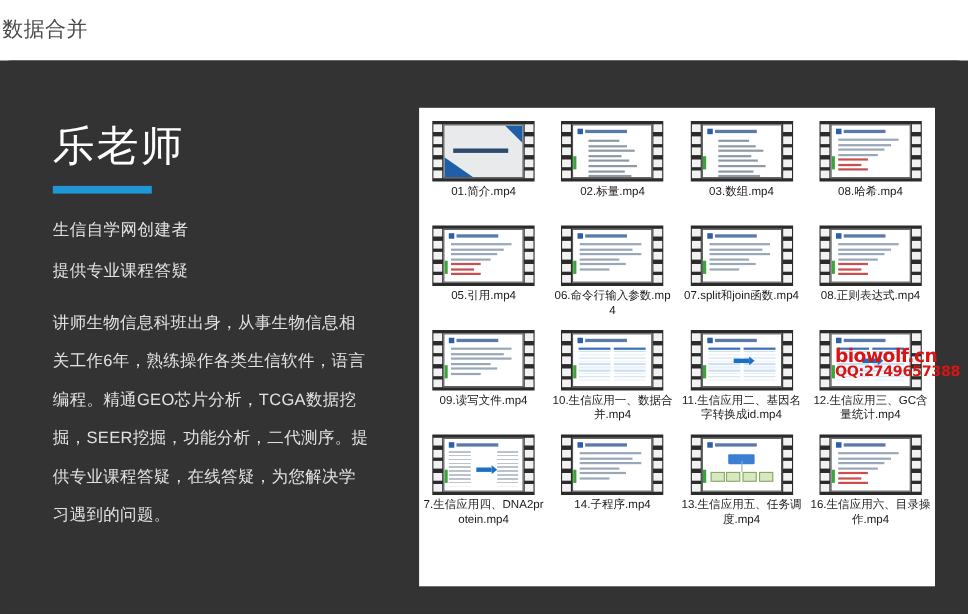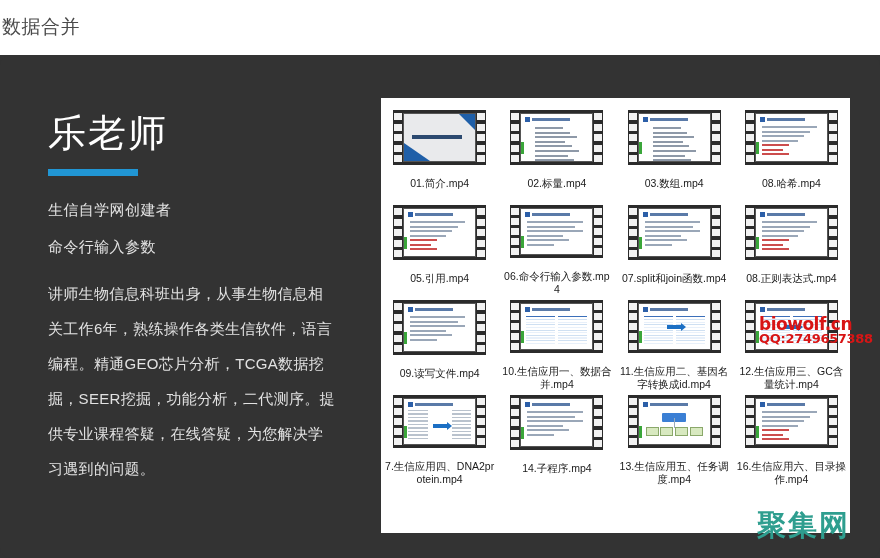--- a/index.html
+++ b/index.html
@@ -157,21 +157,21 @@
     position:absolute;left:7px;right:7px;bottom:8px;
     display:flex;justify-content:space-between;
   }
   .flow-box{width:13px;height:9px;background:#d8e9c0;border:1px solid #8aa86a;box-sizing:border-box;}
   .flow-link{
     position:absolute;left:50%;top:43%;width:1px;height:10px;background:#9ab;
   }
 
   
   .file-label{
-    margin-top:12px;width:110px;text-align:center;
+    margin-top:3px;width:110px;text-align:center;
     font-size:10.5px;color:#1a1a1a;line-height:13px;
     word-break:break-all;
   }
 
   
   #watermark{
     position:absolute;left:759px;top:262px;width:122px;
     text-align:left;pointer-events:none;
   }
   #wm-site{
@@ -199,21 +199,21 @@
   <div id="header-title">数据合并</div>
 </div>
 
 <div id="stage">
 
   <div id="left-panel">
     <div id="instructor-name">乐老师</div>
     <div id="name-underline"></div>
 
     <div class="bio-line">生信自学网创建者</div>
-    <div class="bio-line">命令行输入参数</div>
+    <div class="bio-line">提供专业课程答疑</div>
 
     <div id="bio-paragraph">讲师生物信息科班出身，从事生物信息相关工作6年，熟练操作各类生信软件，语言编程。精通GEO芯片分析，TCGA数据挖掘，SEER挖掘，功能分析，二代测序。提供专业课程答疑，在线答疑，为您解决学习遇到的问题。</div>
   </div>
 
   <div id="file-panel">
     <div id="file-grid">
         <div class="file-item">
           <div class="filmstrip">
             <div class="perfs left">
               <div class="perf"></div>
@@ -817,15 +817,14 @@
           <div class="file-label">16.生信应用六、目录操作.mp4</div>
         </div>
       </div>
   </div>
 
   <div id="watermark">
     <div id="wm-site">biowolf.cn</div>
     <div id="wm-qq">QQ:2749657388</div>
   </div>
 
-  <div id="brand-logo">聚集网</div>
 
 </div>
 
 </body></html>

